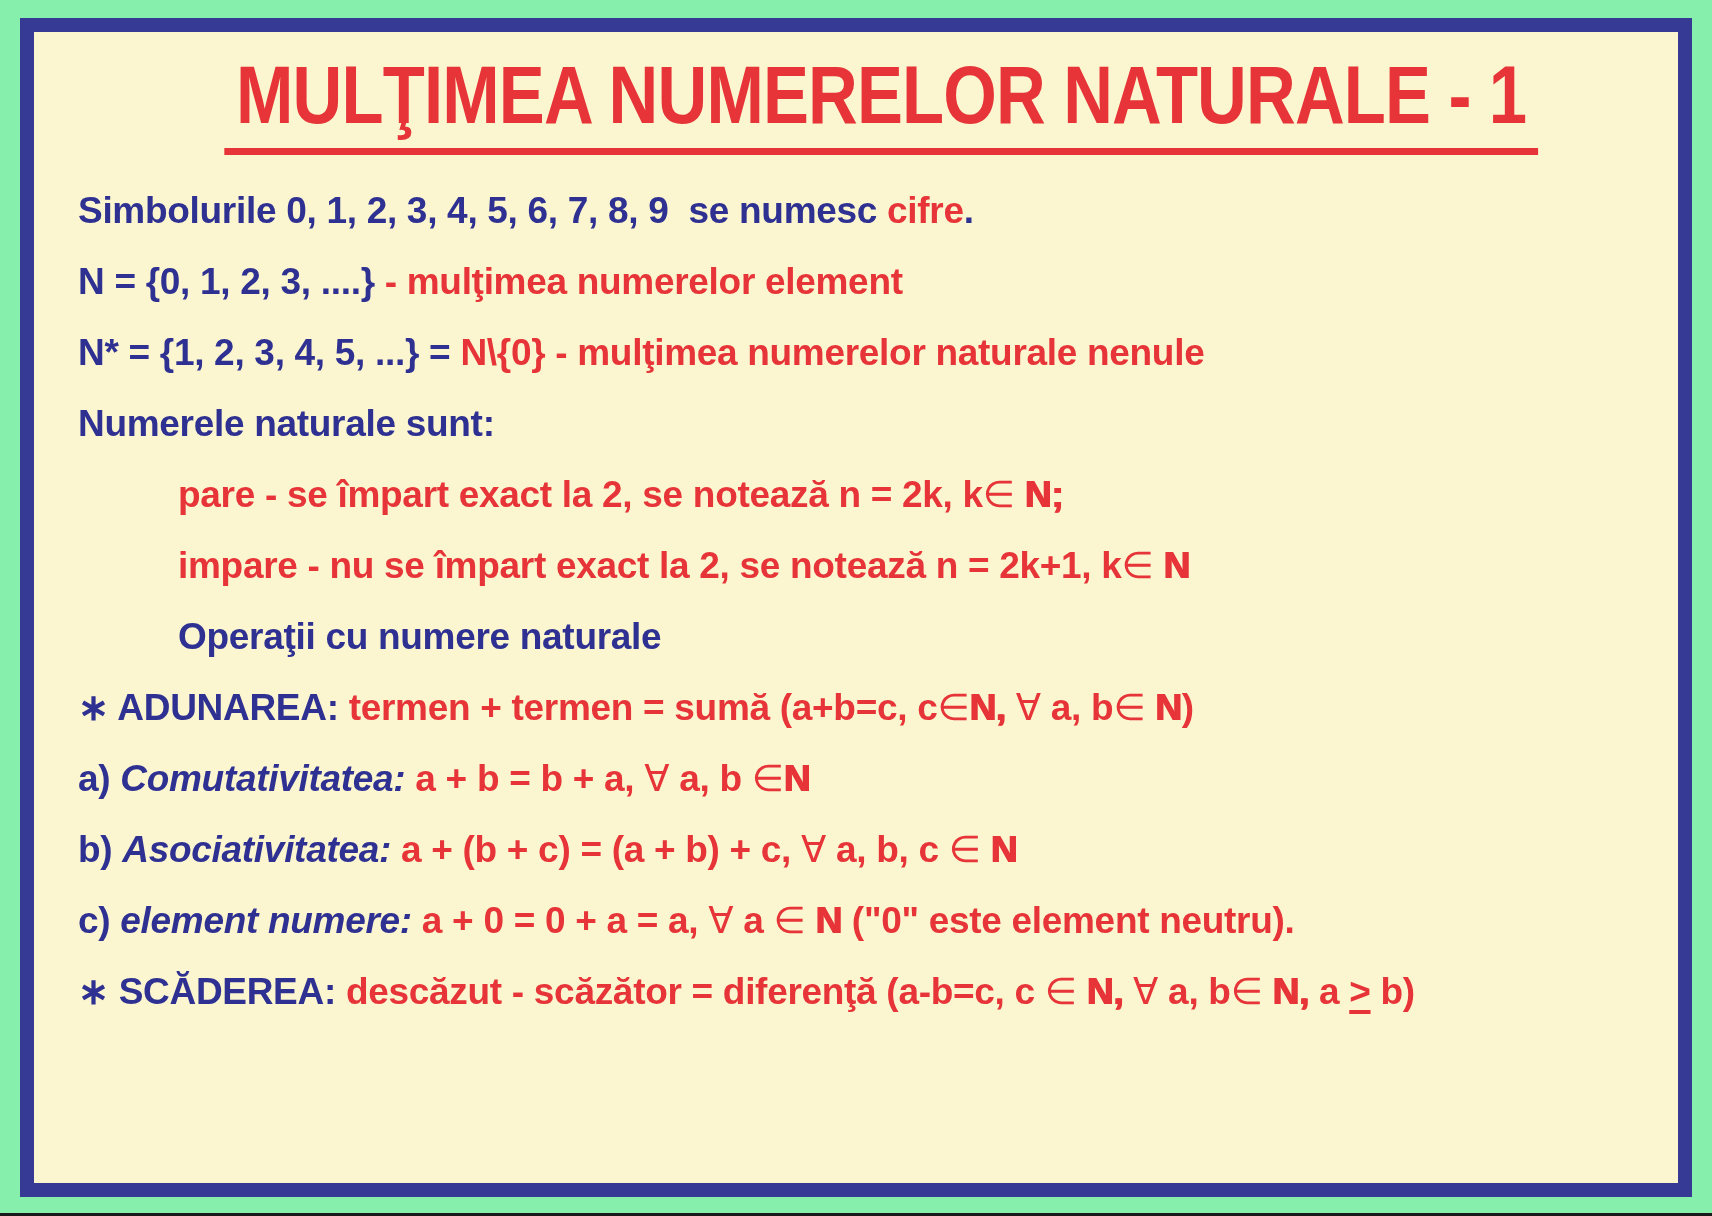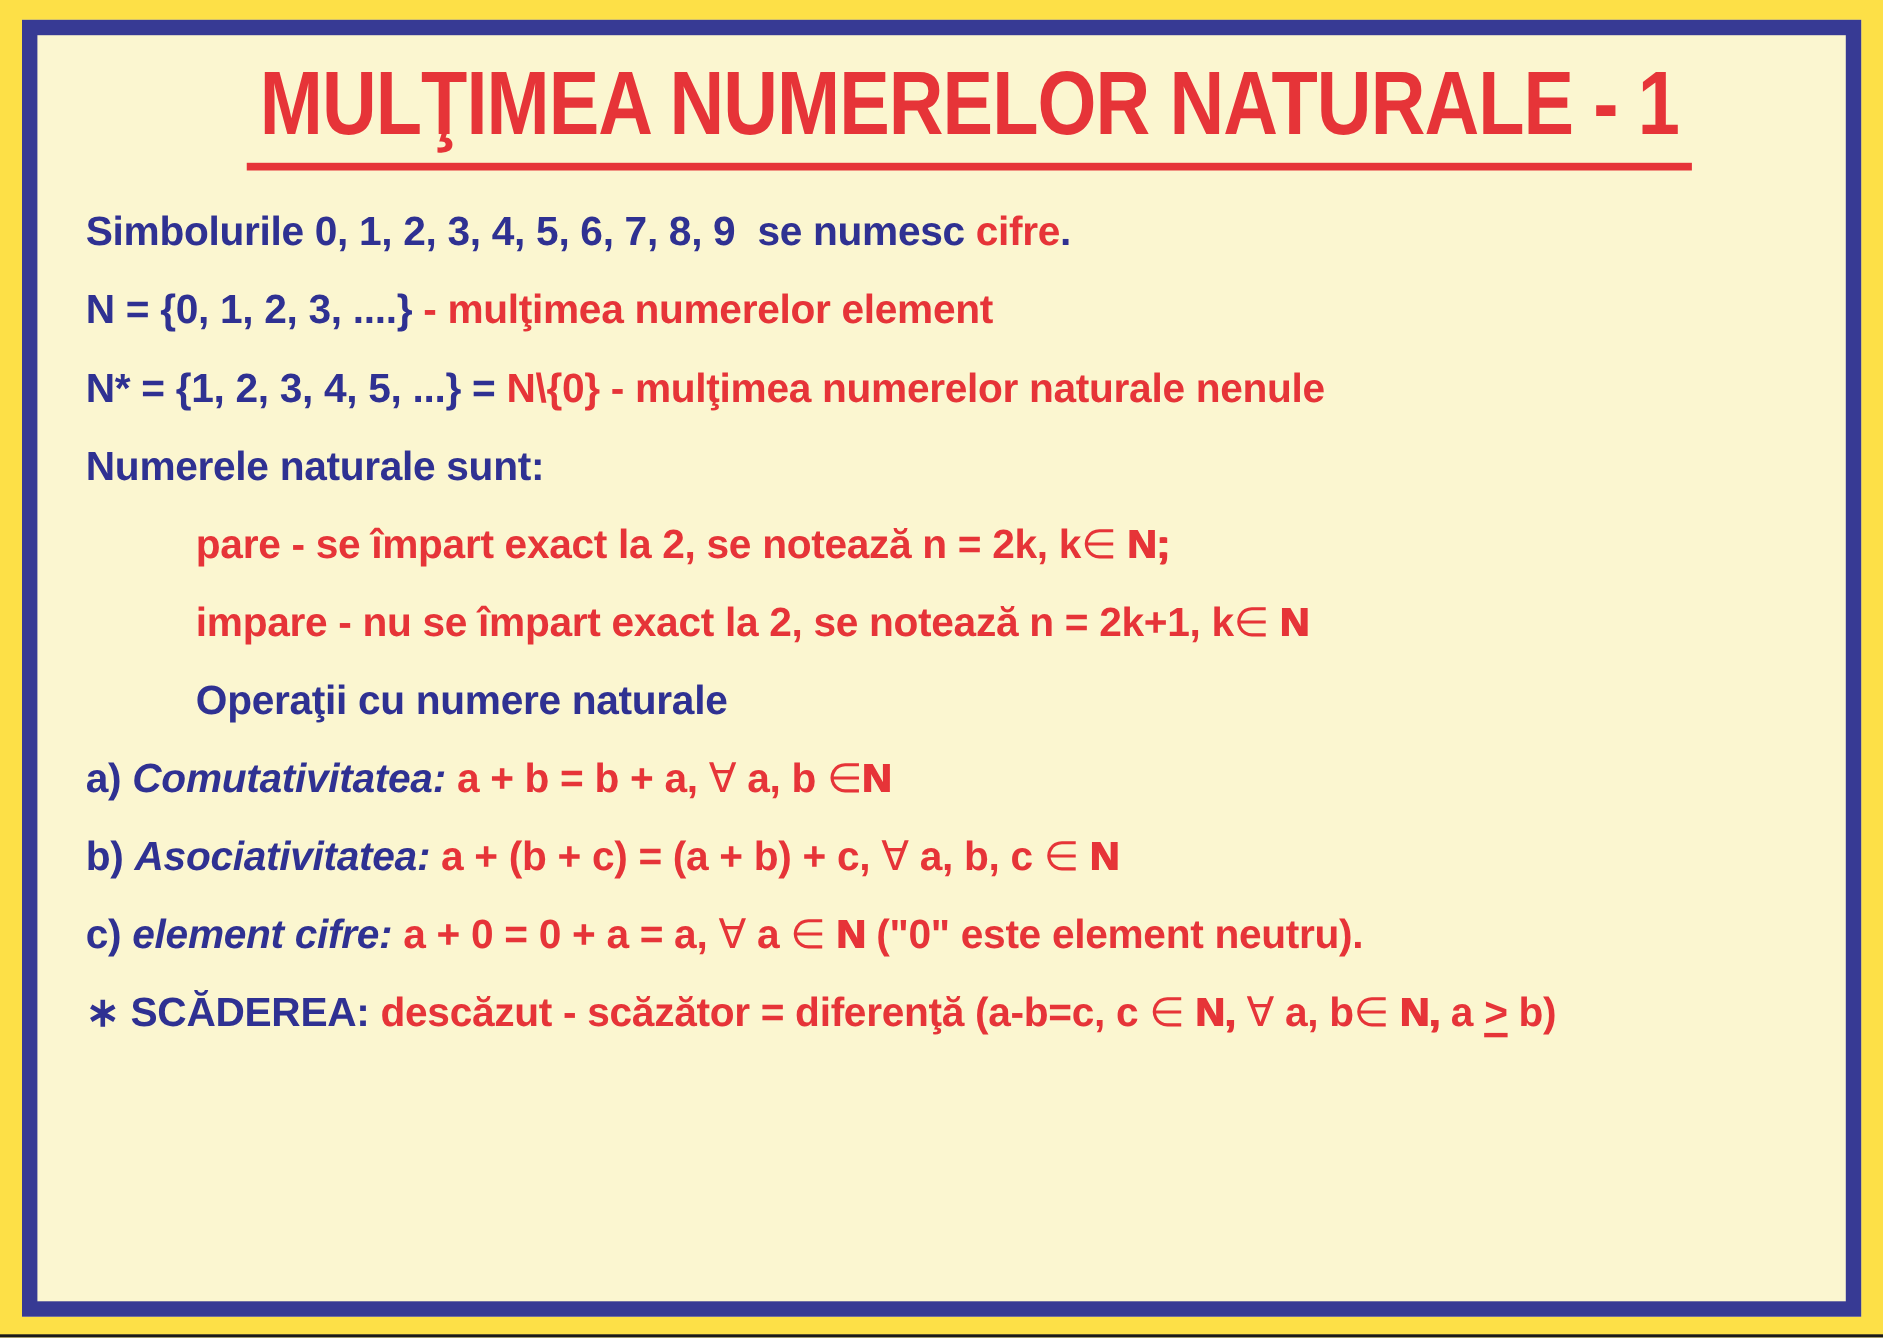--- a/index.html
+++ b/index.html
@@ -6,21 +6,21 @@
     --background:#FBF6D0;
     --border:#373A94;
     --blue:#2F3192;
     --red:#E63438;
     --footer_text:#3b3b3b;
   }
   html,body{margin:0;padding:0;background:#888;}
   .page{
     position:relative;
     width:1712px;height:1216px;
-    background:#fde047;
+    background:#86efac;
     overflow:hidden;
     font-family:"Liberation Sans", sans-serif;
   }
   .board{
     position:absolute;
     left:20px;top:18px;
     width:1672px;height:1179px;
     box-sizing:border-box;
     border:14px solid var(--border);
     background:var(--background);
@@ -94,20 +94,21 @@
   </div>
 
   <div class="content">
       <div class="line"><span class="seg-b">Simbolurile 0, 1, 2, 3, 4, 5, 6, 7, 8, 9  se numesc </span><span class="seg-r">cifre</span><span class="seg-b">.</span></div>
       <div class="line"><span class="seg-b">N = {0, 1, 2, 3, ....} </span><span class="seg-r">- mulţimea numerelor element</span></div>
       <div class="line"><span class="seg-b">N* = {1, 2, 3, 4, 5, ...} = </span><span class="seg-r">N\{0} - mulţimea numerelor naturale nenule</span></div>
       <div class="line"><span class="seg-b">Numerele naturale sunt:</span></div>
       <div class="line indent"><span class="seg-r">pare - se împart exact la 2, se notează n = 2k, k</span><span class="seg-rt">∈</span><span class="seg-r"> </span><span class="seg-rN">N;</span></div>
       <div class="line indent"><span class="seg-r">impare - nu se împart exact la 2, se notează n = 2k+1, k</span><span class="seg-rt">∈</span><span class="seg-r"> </span><span class="seg-rN">N</span></div>
       <div class="line indent"><span class="seg-b">Operaţii cu numere naturale</span></div>
+      <div class="line"><span class="seg-b">∗ ADUNAREA: </span><span class="seg-r">termen + termen = sumă (a+b=c, c</span><span class="seg-rt">∈</span><span class="seg-rN">N, </span><span class="seg-rt">∀</span><span class="seg-r"> a, b</span><span class="seg-rt">∈</span><span class="seg-r"> </span><span class="seg-rN">N</span><span class="seg-r">)</span></div>
       <div class="line"><span class="seg-b">a) </span><span class="seg-bi">Comutativitatea: </span><span class="seg-r">a + b = b + a, </span><span class="seg-rt">∀</span><span class="seg-r"> a, b </span><span class="seg-rt">∈</span><span class="seg-rN">N</span></div>
       <div class="line"><span class="seg-b">b) </span><span class="seg-bi">Asociativitatea: </span><span class="seg-r">a + (b + c) = (a + b) + c, </span><span class="seg-rt">∀</span><span class="seg-r"> a, b, c </span><span class="seg-rt">∈</span><span class="seg-r"> </span><span class="seg-rN">N</span></div>
-      <div class="line"><span class="seg-b">c) </span><span class="seg-bi">element cifre: </span><span class="seg-r">a + 0 = 0 + a = a, </span><span class="seg-rt">∀</span><span class="seg-r"> a </span><span class="seg-rt">∈</span><span class="seg-r"> </span><span class="seg-rN">N</span><span class="seg-r"> ("0" este element neutru).</span></div>
+      <div class="line"><span class="seg-b">c) </span><span class="seg-bi">element numere: </span><span class="seg-r">a + 0 = 0 + a = a, </span><span class="seg-rt">∀</span><span class="seg-r"> a </span><span class="seg-rt">∈</span><span class="seg-r"> </span><span class="seg-rN">N</span><span class="seg-r"> ("0" este element neutru).</span></div>
       <div class="line"><span class="seg-b">∗ SCĂDEREA: </span><span class="seg-r">descăzut - scăzător = diferenţă (a-b=c, c </span><span class="seg-rt">∈</span><span class="seg-r"> </span><span class="seg-rN">N, </span><span class="seg-rt">∀</span><span class="seg-r"> a, b</span><span class="seg-rt">∈</span><span class="seg-r"> </span><span class="seg-rN">N, </span><span class="seg-r">a </span><span class="seg-ru">&gt;</span><span class="seg-r"> b)</span></div>
     </div>
 
   <div class="bottom-line"></div>
 </div>
 
 </body></html>

